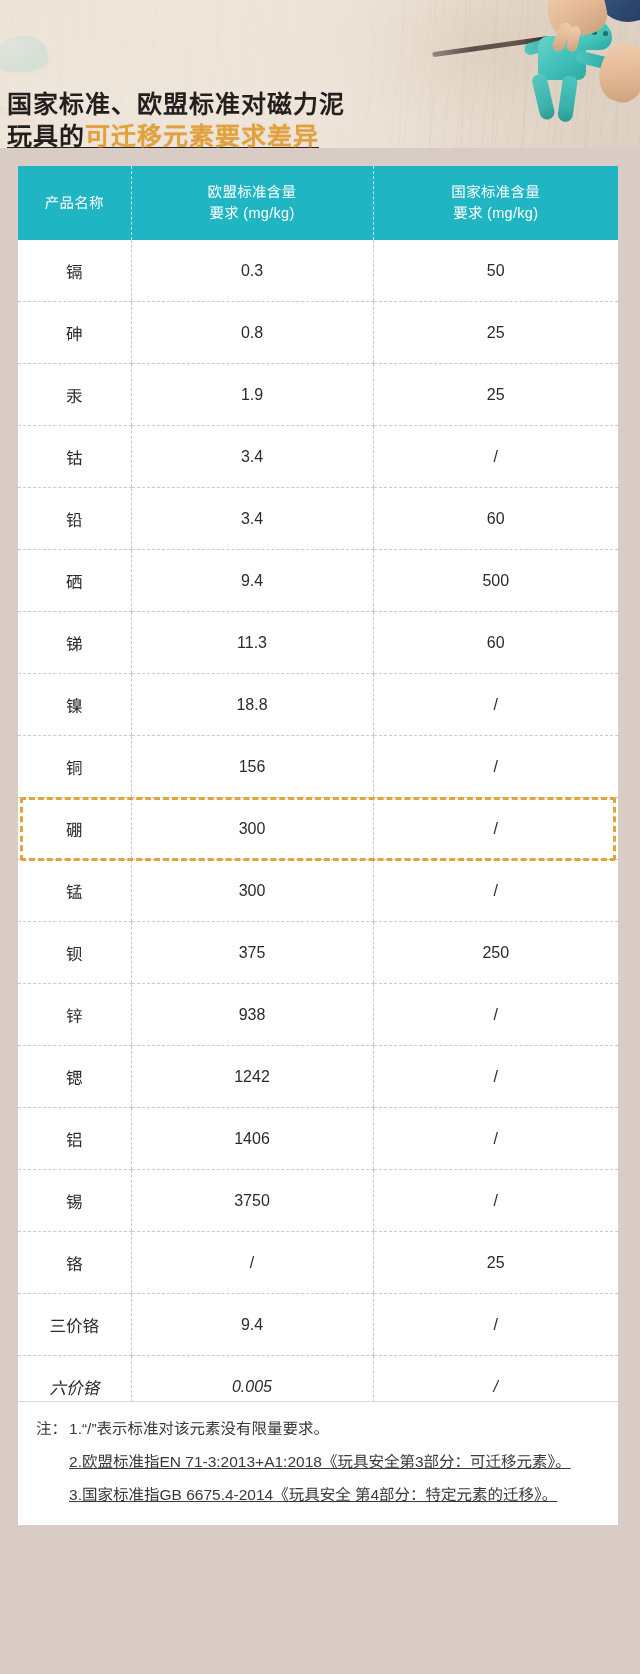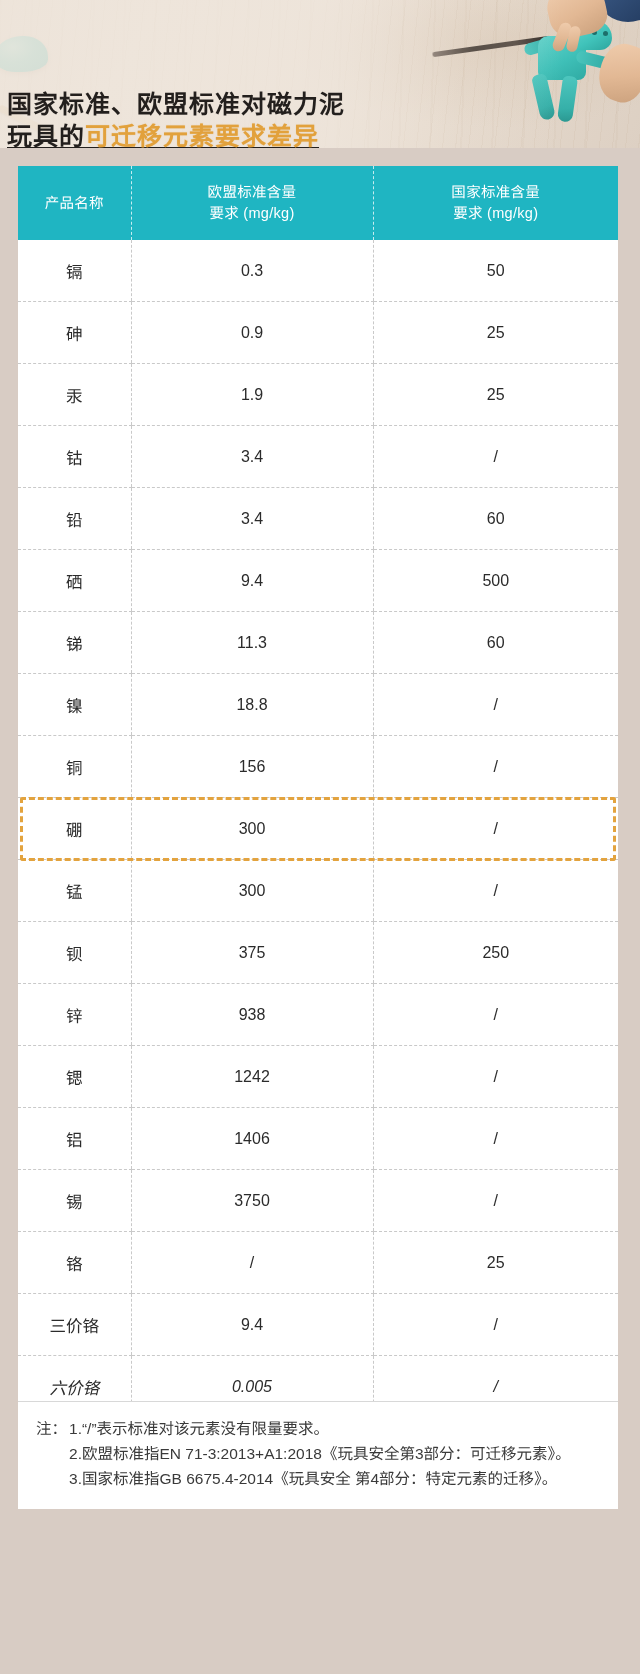--- a/index.html
+++ b/index.html
@@ -207,21 +207,21 @@
   .notes .lead{
     flex:0 0 auto;
     padding-right:2px;
     white-space:nowrap;
   }
   .notes .items{flex:1 1 auto;}
   .notes .item{
     margin:0;
     text-indent:0;
   }
-  .notes .item + .item{margin-top:0;}
+  .notes .item + .item{margin-top:8px;text-decoration:underline;}
 </style>
 </head>
 <body>
 
 <div class="page">
 
   <div class="hero">
     <div class="woodgrain"></div>
     <div class="blob-left"></div>
     <div class="stick-left"></div>
@@ -273,21 +273,21 @@
         </tr>
       </thead>
       <tbody id="table-body">
           <tr>
             <td class="name">镉</td>
             <td>0.3</td>
             <td>50</td>
           </tr>
           <tr>
             <td class="name">砷</td>
-            <td>0.9</td>
+            <td>0.8</td>
             <td>25</td>
           </tr>
           <tr>
             <td class="name">汞</td>
             <td>1.9</td>
             <td>25</td>
           </tr>
           <tr>
             <td class="name">钴</td>
             <td>3.4</td>

